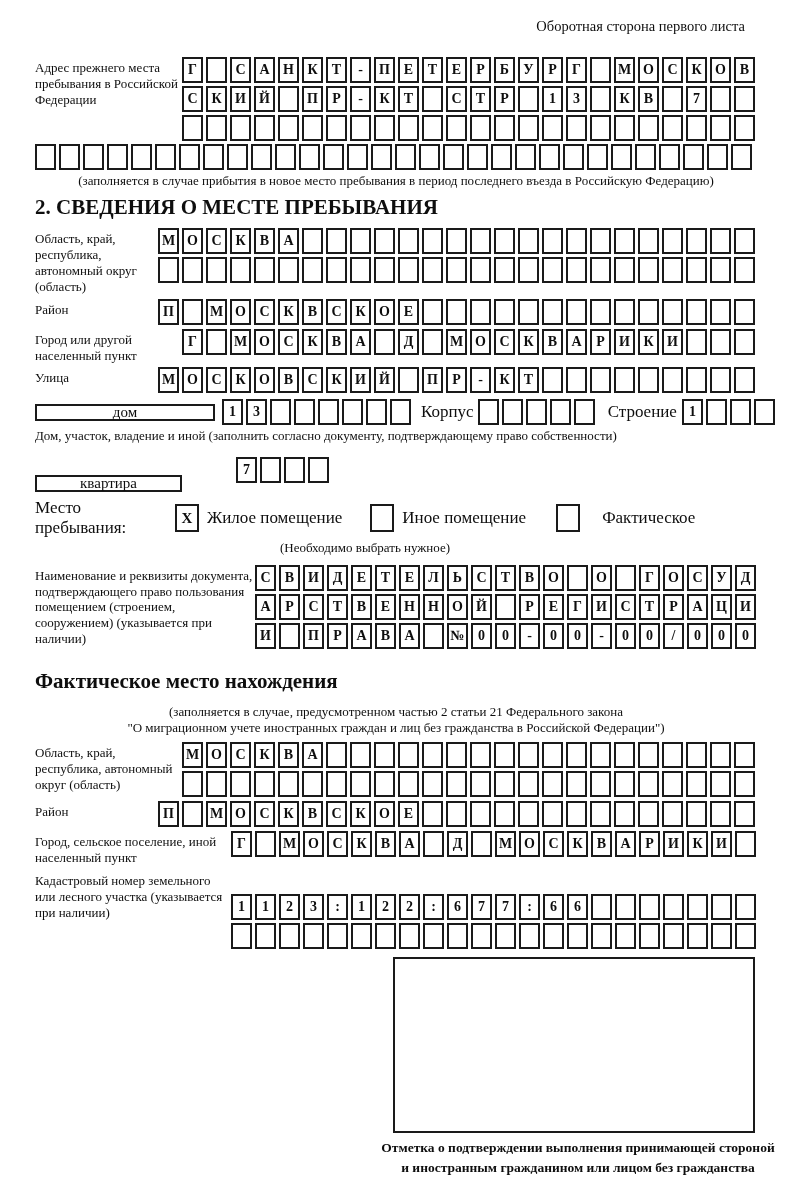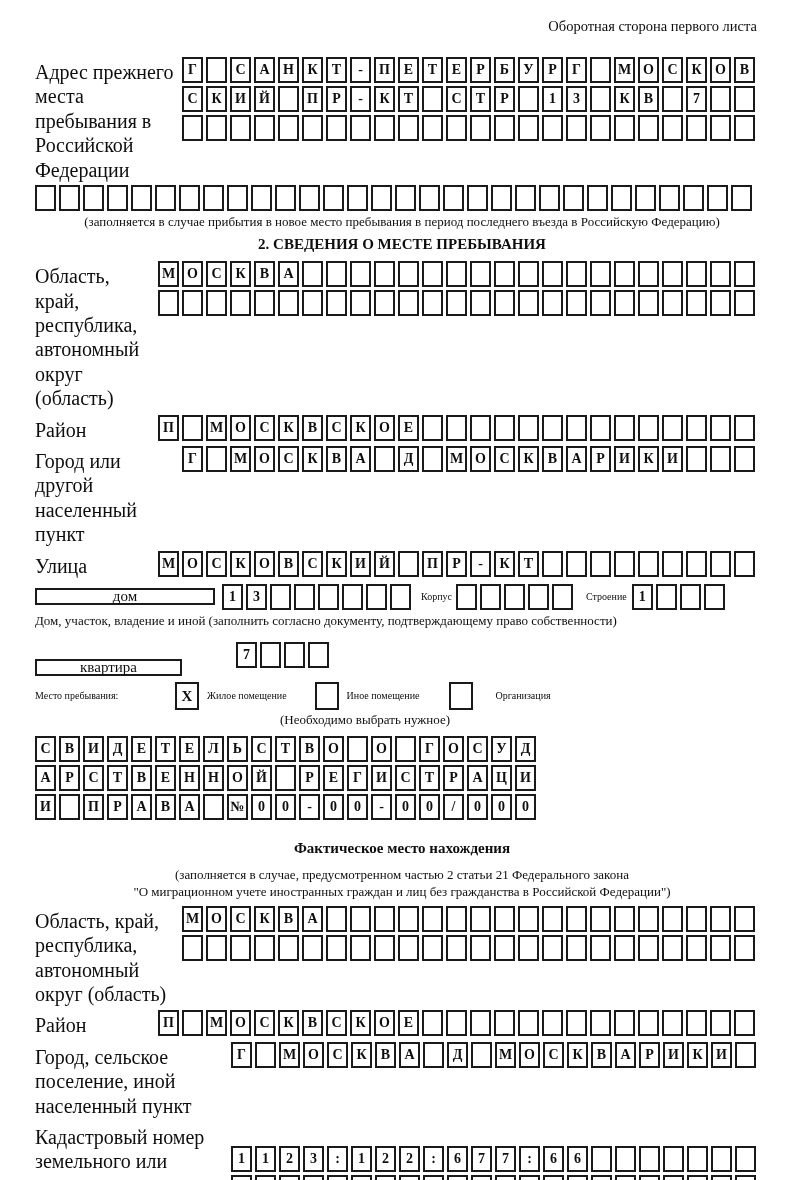--- a/index.html
+++ b/index.html
@@ -1,42 +1,42 @@
 <!DOCTYPE html>
 <html><head>
 <meta charset="utf-8">
 <style>
   html,body{margin:0;padding:0;background:#fff;}
   .page{
     position:relative;width:800px;height:1180px;margin:0 auto;overflow:hidden;
     background:#fff;color:#0e0e0e;
     font-family:"Liberation Serif","DejaVu Serif",serif;
-    box-sizing:border-box;padding:18px 31px 0 35px;
+    box-sizing:border-box;padding:18px 43px 0 35px;
   }
   .hdr{font-size:14.5px;text-align:right;padding-right:12px;}
   .field{display:flex;align-items:flex-start;}
-  .flabel{font-size:20px;line-height:1.22;flex:none;padding-top:3px;}
+  .flabel{font-size:13px;line-height:1.22;flex:none;padding-top:3px;}
   .rows{display:flex;flex-direction:column;gap:3px;}
   .boxrow{display:flex;gap:3px;}
   .cbox{
     flex:none;width:21px;height:26px;box-sizing:border-box;
     border:2px solid #1a1a1a;display:flex;align-items:center;justify-content:center;
     font-size:14px;font-weight:bold;line-height:1;background:#fff;
   }
   .optbox{width:24px;height:28px;font-size:15px;}
   .namedbox{
     flex:none;height:17px;box-sizing:border-box;border:2px solid #1a1a1a;
     display:flex;align-items:center;justify-content:center;font-size:15px;background:#fff;
   }
   .cap{font-size:13px;line-height:1.25;}
   .cap-center{text-align:center;}
-  .title{font-size:15px;font-weight:bold;text-align:center;}
+  .title{font-size:21px;font-weight:bold;text-align:left;}
   .w147{width:147px;} .w123{width:123px;} .w196{width:196px;} .w220{width:220px;}
   .mt3{margin-top:3px;} .mt4{margin-top:4px;} .mt6{margin-top:6px;} .mt8{margin-top:8px;}
-  .inline-lb{font-size:10px;line-height:1.2;align-self:center;flex:none;}
+  .inline-lb{font-size:17px;line-height:1.2;align-self:center;flex:none;}
   .stamp{
     margin-left:358px;margin-top:8px;width:362px;height:176px;
     border:2px solid #1a1a1a;box-sizing:border-box;background:#fff;
   }
   .stampcap{
     margin-left:343px;margin-top:5px;width:400px;text-align:center;
     font-size:13.5px;font-weight:bold;line-height:1.5;
   }
 </style>
 </head>
@@ -357,25 +357,26 @@
       </div>
   </div>
 
   <div class="field mt6" style="align-items:center;">
     <div class="inline-lb" style="width:140px;">Место пребывания:</div>
     <span class="cbox optbox">X</span>
     <div class="inline-lb" style="margin:0 28px 0 8px;">Жилое помещение</div>
     <span class="cbox optbox"></span>
     <div class="inline-lb" style="margin:0 30px 0 8px;">Иное помещение</div>
     <span class="cbox optbox"></span>
-    <div class="inline-lb" style="margin-left:22px;">Организация</div>
+    <div class="inline-lb" style="margin-left:22px;">Фактическое</div>
   </div>
   <div class="cap" style="margin:2px 0 0 245px;">(Необходимо выбрать нужное)</div>
 
   <div class="field mt8">
+    <div class="flabel w220">Наименование и реквизиты документа, подтверждающего право пользования помещением (строением, сооружением) (указывается при наличии)</div>
     <div class="rows">
       <div class="boxrow">
           <span class="cbox">С</span>
           <span class="cbox">В</span>
           <span class="cbox">И</span>
           <span class="cbox">Д</span>
           <span class="cbox">Е</span>
           <span class="cbox">Т</span>
           <span class="cbox">Е</span>
           <span class="cbox">Л</span>

